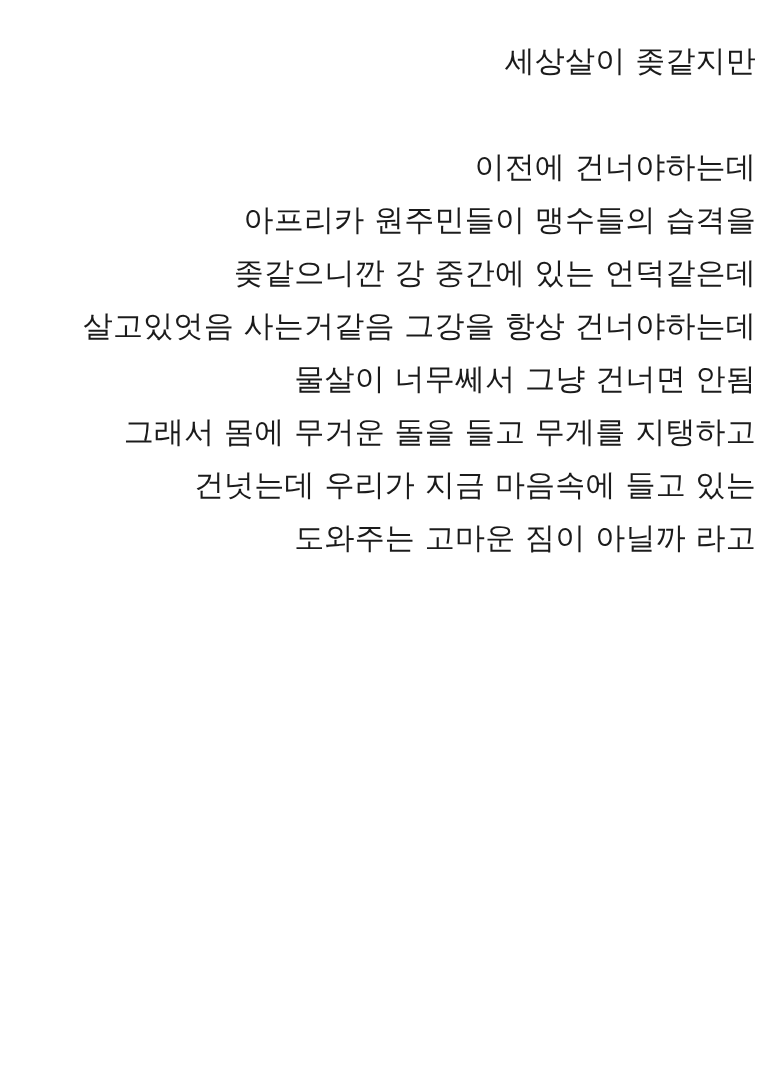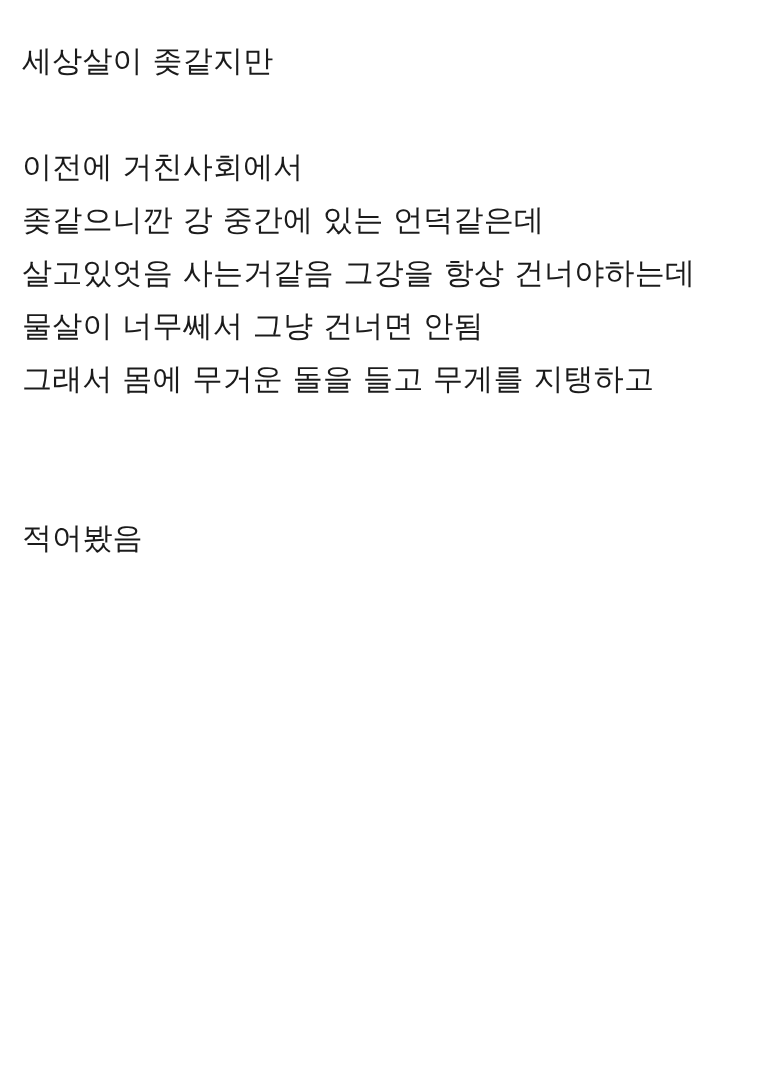--- a/index.html
+++ b/index.html
@@ -16,20 +16,21 @@
   }
   .page {
     box-sizing: border-box;
     width: 780px;
     height: 1080px;
     padding: 34px 24px 0 22px;
     background: #ffffff;
   }
   .text-body {
     display: block;
+    text-align: right;
   }
   .para {
     margin: 0;
   }
   .line {
     display: block;
     font-size: 30px;
     line-height: 53px;
     letter-spacing: 0.2px;
     white-space: pre-wrap;
@@ -47,30 +48,32 @@
 <div class="page">
   <div class="text-body">
 
     <div class="para">
       <span class="line">세상살이 좆같지만</span>
     </div>
 
     <span class="gap"></span>
 
     <div class="para">
-      <span class="line">이전에 거친사회에서</span>
+      <span class="line">이전에 건너야하는데</span>
+      <span class="line">아프리카 원주민들이 맹수들의 습격을</span>
       <span class="line">좆같으니깐 강 중간에 있는 언덕같은데</span>
       <span class="line">살고있엇음 사는거같음 그강을 항상 건너야하는데</span>
       <span class="line">물살이 너무쎄서 그냥 건너면 안됨</span>
       <span class="line">그래서 몸에 무거운 돌을 들고 무게를 지탱하고</span>
+      <span class="line">건넛는데 우리가 지금 마음속에 들고 있는</span>
+      <span class="line">도와주는 고마운 짐이 아닐까 라고</span>
     </div>
 
     <span class="gap"></span>
 
 
     <span class="gap"></span>
 
     <div class="para">
-      <span class="line">적어봤음</span>
     </div>
 
   </div>
 </div>
 
 </body></html>

